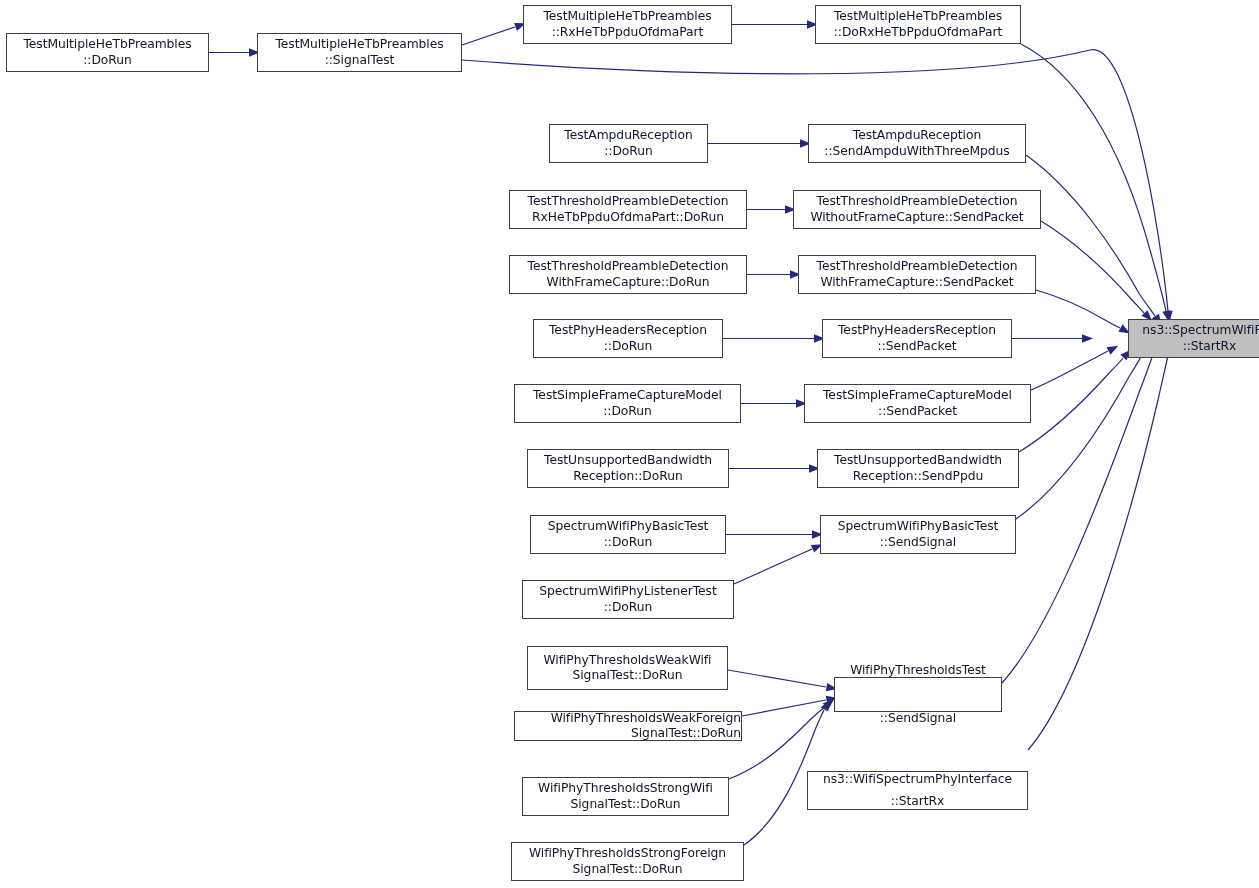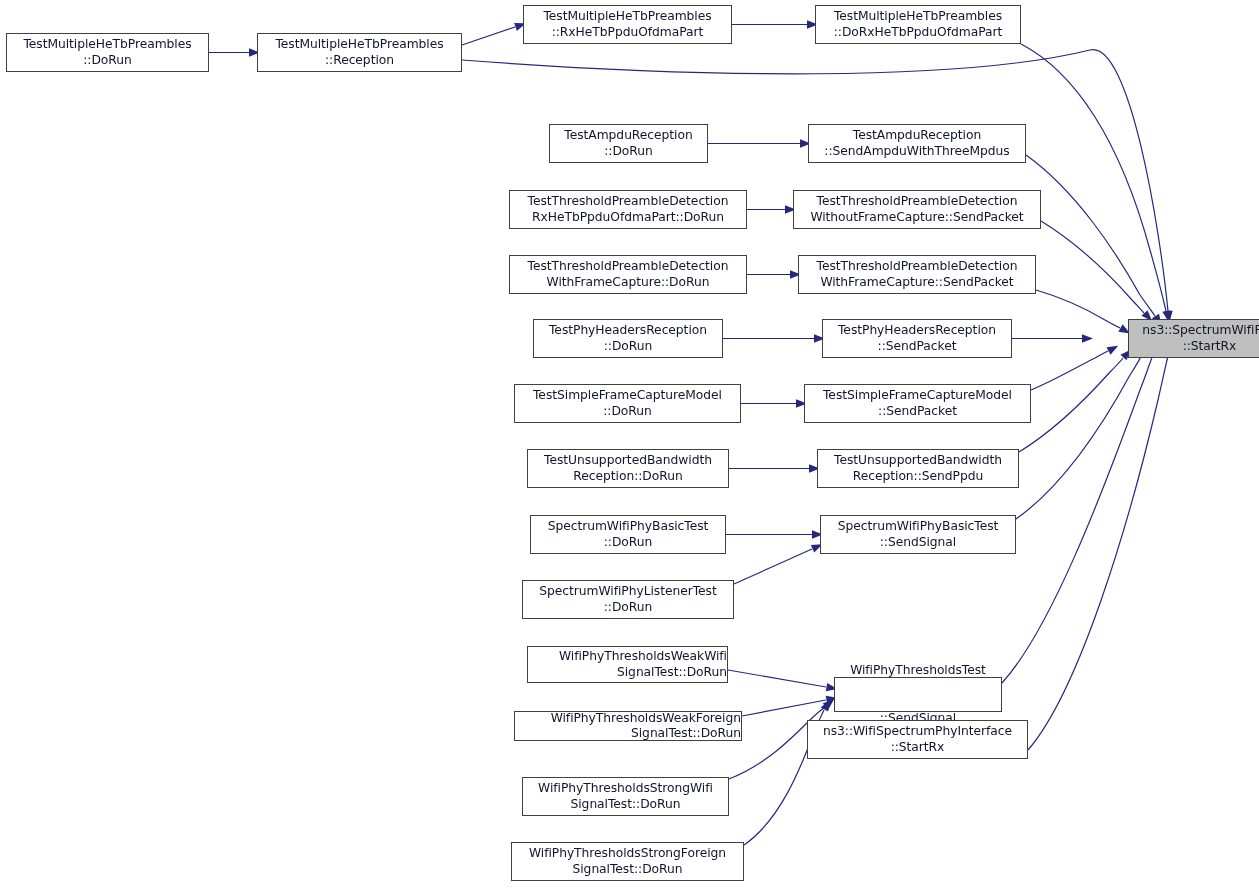--- a/index.html
+++ b/index.html
@@ -158,39 +158,39 @@
         <path d="M 1002,683 C 1050,630 1100,500 1140,390 C 1146,375 1150,362 1153,355" fill="none" stroke="#26287f" stroke-width="1.2"></path>
         <polygon points="0,-4.2 11,0 0,4.2" fill="#26287f" transform="translate(1153.5,354.5) rotate(-72)"></polygon>
       </g>
       <g>
         <path d="M 1028,750 C 1080,690 1130,520 1158,400 C 1163,378 1166,364 1168,356" fill="none" stroke="#26287f" stroke-width="1.2"></path>
         <polygon points="0,-4.2 11,0 0,4.2" fill="#26287f" transform="translate(1168.5,355.5) rotate(-78)"></polygon>
       </g>
     </svg>
   <div id="node-layer">
       <div class="node" style="left: 6px; top: 33px; width: 203px; height: 39px;"><span class="l1">TestMultipleHeTbPreambles</span><span class="l2">::DoRun</span></div>
-      <div class="node" style="left: 257px; top: 33px; width: 205px; height: 39px;"><span class="l1">TestMultipleHeTbPreambles</span><span class="l2">::Reception</span></div>
+      <div class="node" style="left: 257px; top: 33px; width: 205px; height: 39px;"><span class="l1">TestMultipleHeTbPreambles</span><span class="l2">::SignalTest</span></div>
       <div class="node" style="left: 523px; top: 5px; width: 209px; height: 39px;"><span class="l1">TestMultipleHeTbPreambles</span><span class="l2">::RxHeTbPpduOfdmaPart</span></div>
       <div class="node" style="left: 815px; top: 5px; width: 206px; height: 39px;"><span class="l1">TestMultipleHeTbPreambles</span><span class="l2">::DoRxHeTbPpduOfdmaPart</span></div>
       <div class="node" style="left: 549px; top: 124px; width: 159px; height: 39px;"><span class="l1">TestAmpduReception</span><span class="l2">::DoRun</span></div>
       <div class="node" style="left: 808px; top: 124px; width: 218px; height: 39px;"><span class="l1">TestAmpduReception</span><span class="l2">::SendAmpduWithThreeMpdus</span></div>
       <div class="node" style="left: 509px; top: 190px; width: 238px; height: 39px;"><span class="l1">TestThresholdPreambleDetection</span><span class="l2">RxHeTbPpduOfdmaPart::DoRun</span></div>
       <div class="node" style="left: 793px; top: 190px; width: 248px; height: 39px;"><span class="l1">TestThresholdPreambleDetection</span><span class="l2">WithoutFrameCapture::SendPacket</span></div>
       <div class="node" style="left: 509px; top: 255px; width: 238px; height: 39px;"><span class="l1">TestThresholdPreambleDetection</span><span class="l2">WithFrameCapture::DoRun</span></div>
       <div class="node" style="left: 798px; top: 255px; width: 238px; height: 39px;"><span class="l1">TestThresholdPreambleDetection</span><span class="l2">WithFrameCapture::SendPacket</span></div>
       <div class="node" style="left: 533px; top: 319px; width: 190px; height: 39px;"><span class="l1">TestPhyHeadersReception</span><span class="l2">::DoRun</span></div>
       <div class="node" style="left: 822px; top: 319px; width: 190px; height: 39px;"><span class="l1">TestPhyHeadersReception</span><span class="l2">::SendPacket</span></div>
       <div class="node" style="left: 514px; top: 384px; width: 227px; height: 39px;"><span class="l1">TestSimpleFrameCaptureModel</span><span class="l2">::DoRun</span></div>
       <div class="node" style="left: 804px; top: 384px; width: 227px; height: 39px;"><span class="l1">TestSimpleFrameCaptureModel</span><span class="l2">::SendPacket</span></div>
       <div class="node" style="left: 527px; top: 449px; width: 202px; height: 39px;"><span class="l1">TestUnsupportedBandwidth</span><span class="l2">Reception::DoRun</span></div>
       <div class="node" style="left: 817px; top: 449px; width: 202px; height: 39px;"><span class="l1">TestUnsupportedBandwidth</span><span class="l2">Reception::SendPpdu</span></div>
       <div class="node" style="left: 530px; top: 515px; width: 196px; height: 39px;"><span class="l1">SpectrumWifiPhyBasicTest</span><span class="l2">::DoRun</span></div>
       <div class="node" style="left: 820px; top: 515px; width: 196px; height: 39px;"><span class="l1">SpectrumWifiPhyBasicTest</span><span class="l2">::SendSignal</span></div>
       <div class="node" style="left: 522px; top: 580px; width: 212px; height: 39px;"><span class="l1">SpectrumWifiPhyListenerTest</span><span class="l2">::DoRun</span></div>
-      <div class="node" style="left: 527px; top: 646px; width: 201px; height: 37px; text-align: right;"><span class="l1">WifiPhyThresholdsWeakWifi</span><span class="l2">SignalTest::DoRun</span></div>
+      <div class="node" style="left: 527px; top: 646px; width: 201px; height: 44px;"><span class="l1">WifiPhyThresholdsWeakWifi</span><span class="l2">SignalTest::DoRun</span></div>
       <div class="node" style="left: 514px; top: 711px; width: 228px; height: 30px; text-align: right;"><span class="l1">WifiPhyThresholdsWeakForeign</span><span class="l2">SignalTest::DoRun</span></div>
       <div class="node" style="left: 522px; top: 777px; width: 207px; height: 39px;"><span class="l1">WifiPhyThresholdsStrongWifi</span><span class="l2">SignalTest::DoRun</span></div>
       <div class="node" style="left: 511px; top: 842px; width: 233px; height: 39px;"><span class="l1">WifiPhyThresholdsStrongForeign</span><span class="l2">SignalTest::DoRun</span></div>
       <div class="node" style="left: 834px; top: 677px; width: 168px; height: 35px; gap: 32px;"><span class="l1">WifiPhyThresholdsTest</span><span class="l2">::SendSignal</span></div>
-      <div class="node" style="left: 807px; top: 720px; width: 221px; height: 39px;"><span class="l1">ns3::WifiSpectrumPhyInterface</span><span class="l2">::StartRx</span></div>
+      <div class="node" style="left: 807px; top: 771px; width: 221px; height: 39px; justify-content: space-between;"><span class="l1">ns3::WifiSpectrumPhyInterface</span><span class="l2">::StartRx</span></div>
       <div class="node target" style="left: 1090px; top: 319px; width: 163px; height: 39px; margin-left: 38px;"><span class="l1">ns3::SpectrumWifiPhy</span><span class="l2">::StartRx</span></div>
     </div>
 </div>
 
 </body></html>

